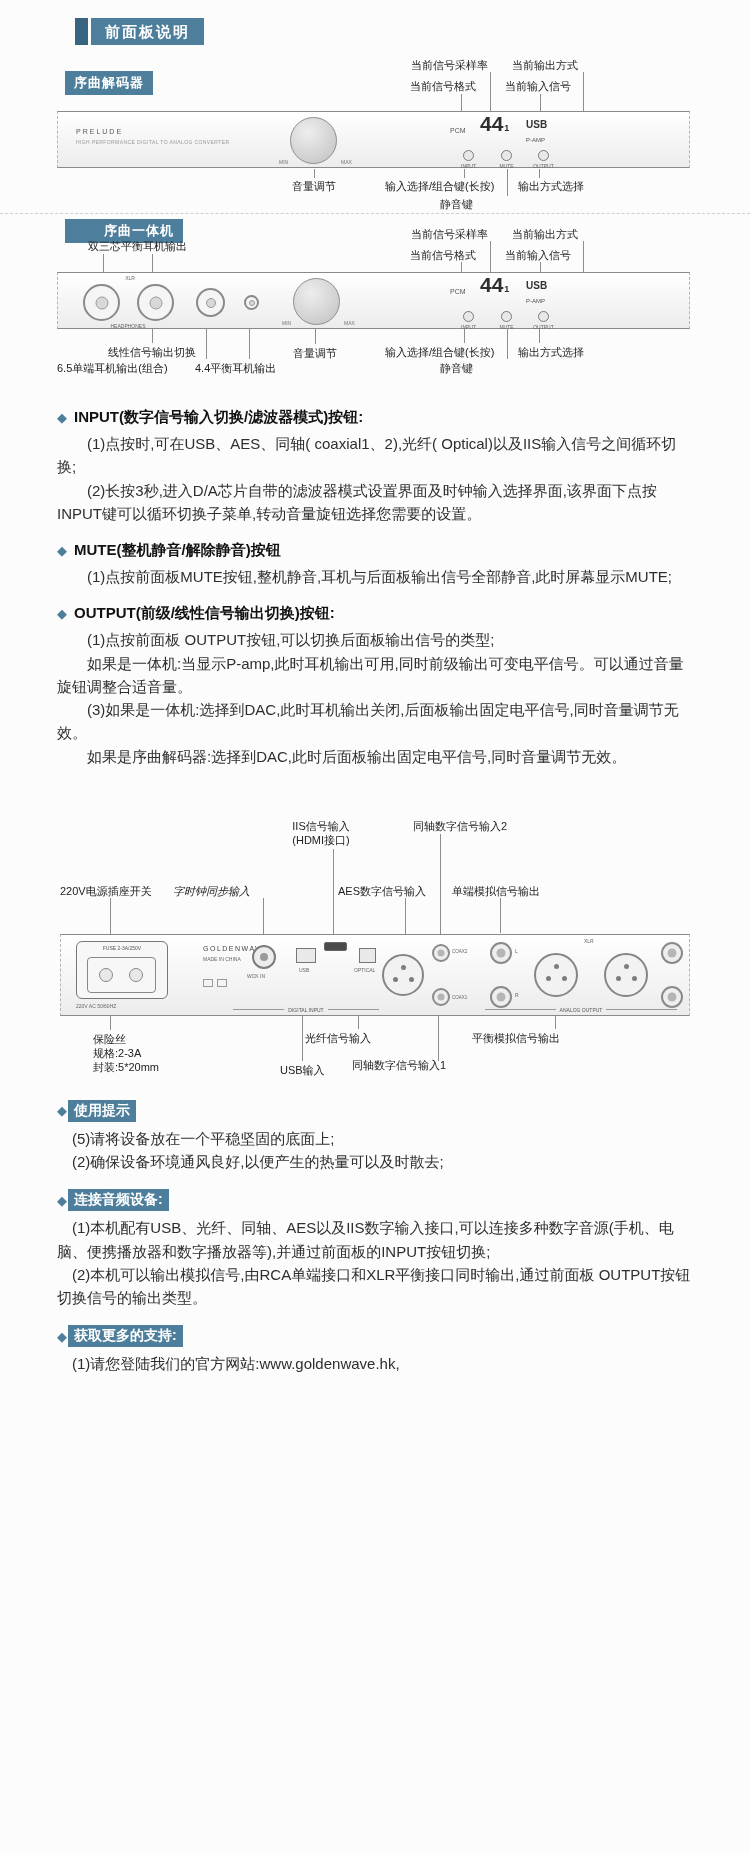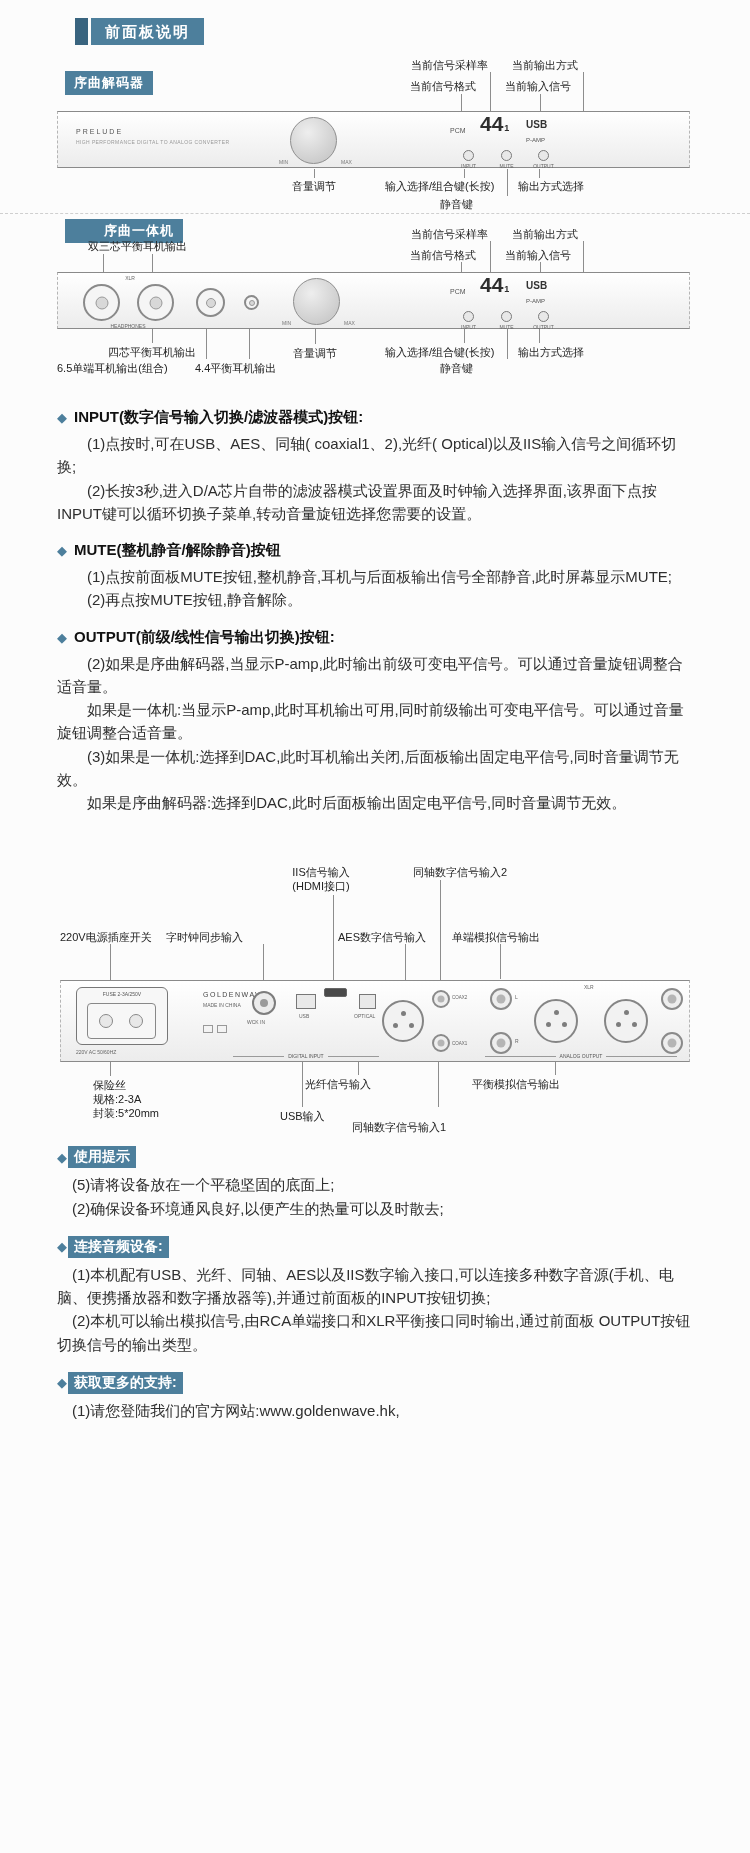--- a/index.html
+++ b/index.html
@@ -157,21 +157,21 @@
       <div class="disp-out" style="left:468px;top:25px;">P-AMP</div>
       <div class="pbtn" style="left:405px;"></div>
       <div class="pbtn" style="left:443px;"></div>
       <div class="pbtn" style="left:480px;"></div>
       <div class="pbtn-label" style="left:395px;">INPUT</div>
       <div class="pbtn-label" style="left:433px;">MUTE</div>
       <div class="pbtn-label" style="left:470px;">OUTPUT</div>
     </div>
 
     <div class="vl" style="left:152px;top:271px;height:14px;"></div>
-    <div class="ann" style="left:108px;top:287px;">四芯平衡耳机输出</div>
+    <div class="ann" style="left:108px;top:287px;">线性信号输出切换</div>
     <div class="vl" style="left:206px;top:271px;height:30px;"></div>
     <div class="ann" style="left:57px;top:303px;">6.5单端耳机输出(组合)</div>
     <div class="vl" style="left:249px;top:271px;height:30px;"></div>
     <div class="ann" style="left:195px;top:303px;">4.4平衡耳机输出</div>
     <div class="vl" style="left:315px;top:271px;height:15px;"></div>
     <div class="ann" style="left:293px;top:288px;">音量调节</div>
     <div class="vl" style="left:464px;top:271px;height:14px;"></div>
     <div class="ann" style="left:385px;top:287px;">输入选择/组合键(长按)</div>
     <div class="vl" style="left:539px;top:271px;height:14px;"></div>
     <div class="ann" style="left:518px;top:287px;">输出方式选择</div>
@@ -179,39 +179,38 @@
     <div class="ann" style="left:440px;top:303px;">静音键</div>
   </div>
 
   <div class="doc">
     <div class="doc-h"><span class="dia">◆</span><span>INPUT(数字信号输入切换/滤波器模式)按钮:</span></div>
     <p class="doc-p">(1)点按时,可在USB、AES、同轴( coaxial1、2),光纤( Optical)以及IIS输入信号之间循环切换;</p>
     <p class="doc-p">(2)长按3秒,进入D/A芯片自带的滤波器模式设置界面及时钟输入选择界面,该界面下点按INPUT键可以循环切换子菜单,转动音量旋钮选择您需要的设置。</p>
 
     <div class="doc-h"><span class="dia">◆</span><span>MUTE(整机静音/解除静音)按钮</span></div>
     <p class="doc-p">(1)点按前面板MUTE按钮,整机静音,耳机与后面板输出信号全部静音,此时屏幕显示MUTE;</p>
-    <p class="doc-p">(2)再点按MUTE按钮,静音解除。</p>
 
     <div class="doc-h"><span class="dia">◆</span><span>OUTPUT(前级/线性信号输出切换)按钮:</span></div>
-    <p class="doc-p">(2)如果是序曲解码器,当显示P-amp,此时输出前级可变电平信号。可以通过音量旋钮调整合适音量。</p>
+    <p class="doc-p">(1)点按前面板 OUTPUT按钮,可以切换后面板输出信号的类型;</p>
     <p class="doc-p">如果是一体机:当显示P-amp,此时耳机输出可用,同时前级输出可变电平信号。可以通过音量旋钮调整合适音量。</p>
     <p class="doc-p">(3)如果是一体机:选择到DAC,此时耳机输出关闭,后面板输出固定电平信号,同时音量调节无效。</p>
     <p class="doc-p">如果是序曲解码器:选择到DAC,此时后面板输出固定电平信号,同时音量调节无效。</p>
   </div>
 
 
   <div id="rear-area">
     <div class="ann cc" style="left:277px;top:35px;width:88px;">IIS信号输入</div>
     <div class="ann cc" style="left:277px;top:49px;width:88px;">(HDMI接口)</div>
     <div class="ann cc" style="left:398px;top:35px;width:124px;">同轴数字信号输入2</div>
     <div class="vl" style="left:333px;top:65px;height:87px;"></div>
     <div class="vl" style="left:440px;top:50px;height:102px;"></div>
 
     <div class="ann" style="left:60px;top:100px;">220V电源插座开关</div>
-    <div class="ann" style="left:166px;top:100px;">字时钟同步输入</div>
+    <div class="ann" style="left:173px;top:100px;font-style:italic;">字时钟同步输入</div>
     <div class="ann" style="left:338px;top:100px;">AES数字信号输入</div>
     <div class="ann" style="left:452px;top:100px;">单端模拟信号输出</div>
     <div class="vl" style="left:110px;top:114px;height:36px;"></div>
     <div class="vl" style="left:263px;top:114px;height:37px;"></div>
     <div class="vl" style="left:405px;top:114px;height:37px;"></div>
     <div class="vl" style="left:500px;top:114px;height:35px;"></div>
 
     <div class="panel" style="left:60px;top:150px;width:630px;height:82px;">
       <div class="fuse-outer">
         <div class="fuse-text">FUSE 2-3A/250V</div>
@@ -279,21 +278,21 @@
 
     <div class="vl" style="left:110px;top:232px;height:14px;"></div>
     <div class="ann" style="left:93px;top:248px;">保险丝</div>
     <div class="ann" style="left:93px;top:262px;">规格:2-3A</div>
     <div class="ann" style="left:93px;top:276px;">封装:5*20mm</div>
     <div class="vl" style="left:358px;top:232px;height:13px;"></div>
     <div class="ann" style="left:305px;top:247px;">光纤信号输入</div>
     <div class="vl" style="left:302px;top:232px;height:45px;"></div>
     <div class="ann" style="left:280px;top:279px;">USB输入</div>
     <div class="vl" style="left:438px;top:232px;height:45px;"></div>
-    <div class="ann" style="left:352px;top:290px;text-align:right;">同轴数字信号输入1</div>
+    <div class="ann" style="left:352px;top:274px;text-align:right;">同轴数字信号输入1</div>
     <div class="vl" style="left:555px;top:232px;height:13px;"></div>
     <div class="ann" style="left:472px;top:247px;">平衡模拟信号输出</div>
   </div>
 
   <div class="tips">
     <div class="tip-h">
         <span class="dia2">◆</span>
         <span class="tip-label">使用提示</span>
       </div>
     <p class="tip-p">(5)请将设备放在一个平稳坚固的底面上;</p>

